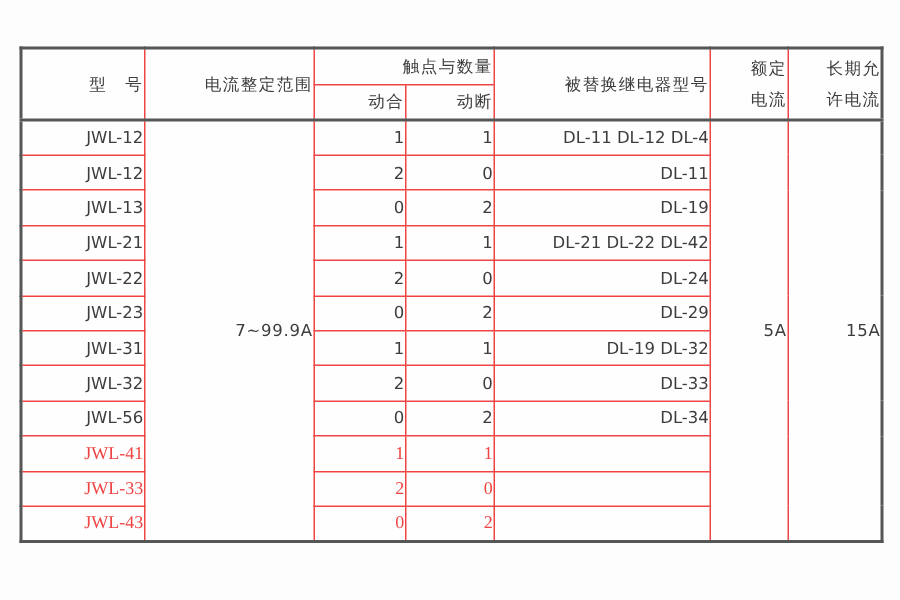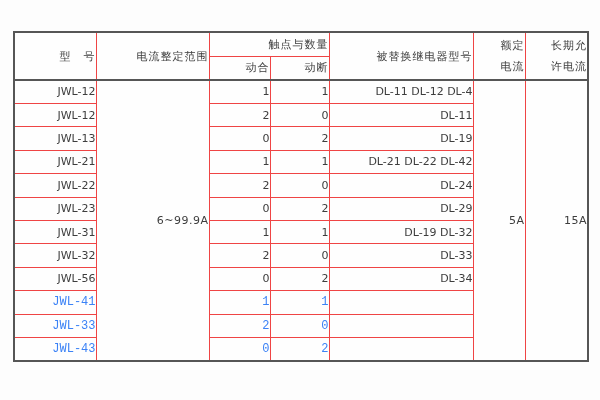--- a/index.html
+++ b/index.html
@@ -38,23 +38,23 @@
     overflow: hidden;
     white-space: nowrap;
   }
   thead tr { height: 24px; }
   thead th { color: #333333; letter-spacing: 1px; }
   thead { border-bottom: 2px solid #565656; }
   tbody tr { height: 23px; }
   .two-line { letter-spacing: 1px; line-height: 21px; }
   
   tbody tr:nth-child(n+10) td {
-    font-family: Liberation Mono, monospace;
+    font-family: Liberation Serif, serif;
     font-size: 12px;
-    color: #3b82f6;
+    color: #ef4444;
   }
   td.merged-cell { letter-spacing: 0.5px; }
 </style>
 </head>
 <body>
 
 <div class="page">
   <table class="spec">
     <colgroup>
       <col style="width:82px">
@@ -81,21 +81,21 @@
         </th>
       </tr>
       <tr>
         <th>动合</th>
         <th>动断</th>
       </tr>
     </thead>
     <tbody id="spec-body">
         <tr>
           <td>JWL-12</td>
-          <td rowspan="12" class="merged-cell">6~99.9A</td>
+          <td rowspan="12" class="merged-cell">7~99.9A</td>
           <td>1</td>
           <td>1</td>
           <td>DL-11 DL-12 DL-4</td>
           <td rowspan="12" class="merged-cell">5A</td>
           <td rowspan="12" class="merged-cell">15A</td>
         </tr>
         <tr>
           <td>JWL-12</td>
           <td>2</td>
           <td>0</td>

